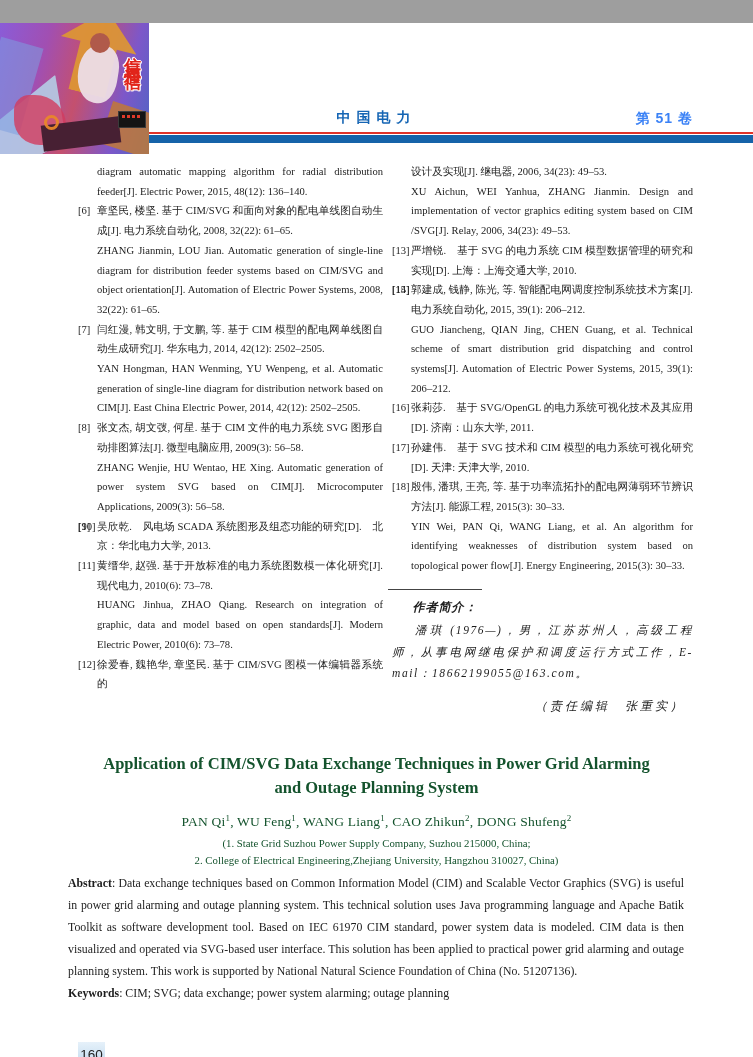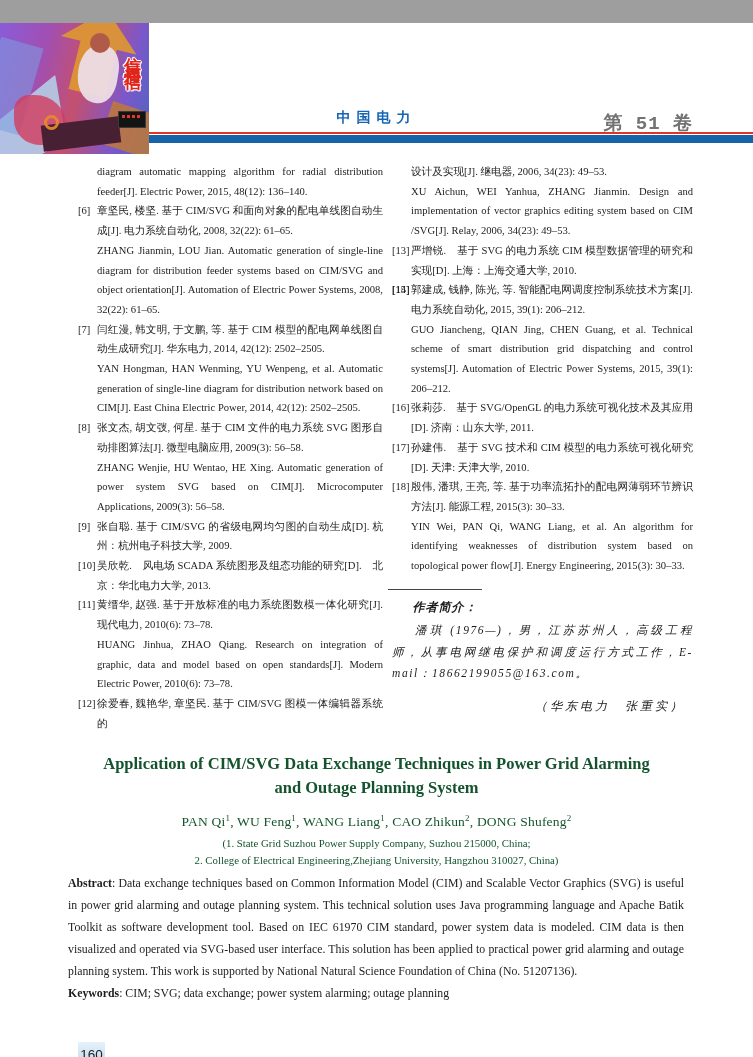--- a/index.html
+++ b/index.html
@@ -47,23 +47,23 @@
   }
   .journal-title {
     position: absolute; left: 0; right: 0; top: 86px;
     text-align: center;
     font-family: "Liberation Sans", "DejaVu Sans", sans-serif;
     font-size: 14px; font-weight: bold; letter-spacing: 6px;
     color: #1565b4;
   }
   .volume {
     position: absolute; right: 60px; top: 87px;
-    font-family: Liberation Mono, monospace;
-    font-size: 19px; font-weight: bold; letter-spacing: 1px;
-    color: #737373;
+    font-family: Liberation Sans, sans-serif;
+    font-size: 14px; font-weight: bold; letter-spacing: 1px;
+    color: #3b82f6;
   }
   .rule-red  { position: absolute; left: 149px; right: 0; top: 109px; height: 2px; background: #e23328; }
   .rule-blue { position: absolute; left: 149px; right: 0; top: 112px; height: 8px; background: #1563a9; }
 
   
   .refs {
     position: absolute; left: 78px; top: 139px; width: 615px;
     display: flex; gap: 9px;
     font-size: 10.6px; line-height: 19.7px;
   }
@@ -133,41 +133,41 @@
   <div class="rule-blue"></div>
 
   <div class="refs">
     <div class="col-left" id="refs-left">
         <div class="ref">
           <div>diagram automatic mapping algorithm for radial distribution feeder[J]. Electric Power, 2015, 48(12): 136–140.</div>
         </div>
         <div class="ref"><span class="num">[6]</span><span>章坚民, 楼坚. 基于 CIM/SVG 和面向对象的配电单线图自动生成[J]. 电力系统自动化, 2008, 32(22): 61–65.</span><div>ZHANG Jianmin, LOU Jian. Automatic generation of single-line diagram for distribution feeder systems based on CIM/SVG and object orientation[J]. Automation of Electric Power Systems, 2008, 32(22): 61–65.</div></div>
         <div class="ref"><span class="num">[7]</span><span>闫红漫, 韩文明, 于文鹏, 等. 基于 CIM 模型的配电网单线图自动生成研究[J]. 华东电力, 2014, 42(12): 2502–2505.</span><div>YAN Hongman, HAN Wenming, YU Wenpeng, et al. Automatic generation of single-line diagram for distribution network based on CIM[J]. East China Electric Power, 2014, 42(12): 2502–2505.</div></div>
         <div class="ref"><span class="num">[8]</span><span>张文杰, 胡文弢, 何星. 基于 CIM 文件的电力系统 SVG 图形自动排图算法[J]. 微型电脑应用, 2009(3): 56–58.</span><div>ZHANG Wenjie, HU Wentao, HE Xing. Automatic generation of power system SVG based on CIM[J]. Microcomputer Applications, 2009(3): 56–58.</div></div>
-        <div class="ref"><span class="num">[9]</span><span>张自聪. 基于 CIM/SVG 的省级电网均匀图的自动生成[D]. 杭州：杭州电子科技大学, 2009.</span></div>
+        <div class="ref"><span class="num">[9]</span></div>
         <div class="ref"><span class="num">[10]</span><span>吴欣乾.　风电场 SCADA 系统图形及组态功能的研究[D].　北京：华北电力大学, 2013.</span></div>
         <div class="ref"><span class="num">[11]</span><span>黄缙华, 赵强. 基于开放标准的电力系统图数模一体化研究[J]. 现代电力, 2010(6): 73–78.</span><div>HUANG Jinhua, ZHAO Qiang. Research on integration of graphic, data and model based on open standards[J]. Modern Electric Power, 2010(6): 73–78.</div></div>
         <div class="ref"><span class="num">[12]</span><span>徐爱春, 魏艳华, 章坚民. 基于 CIM/SVG 图模一体编辑器系统的</span></div>
       </div>
     <div class="col-right">
       <div id="refs-right">
           <div class="ref"><span>设计及实现[J]. 继电器, 2006, 34(23): 49–53.</span><div>XU Aichun, WEI Yanhua, ZHANG Jianmin. Design and implementation of vector graphics editing system based on CIM /SVG[J]. Relay, 2006, 34(23): 49–53.</div></div>
           <div class="ref"><span class="num">[13]</span><span>严增锐.　基于 SVG 的电力系统 CIM 模型数据管理的研究和实现[D]. 上海：上海交通大学, 2010.</span></div>
           <div class="ref"><span class="num">[14]</span></div>
           <div class="ref"><span class="num">[15]</span><span>郭建成, 钱静, 陈光, 等. 智能配电网调度控制系统技术方案[J]. 电力系统自动化, 2015, 39(1): 206–212.</span><div>GUO Jiancheng, QIAN Jing, CHEN Guang, et al. Technical scheme of smart distribution grid dispatching and control systems[J]. Automation of Electric Power Systems, 2015, 39(1): 206–212.</div></div>
           <div class="ref"><span class="num">[16]</span><span>张莉莎.　基于 SVG/OpenGL 的电力系统可视化技术及其应用[D]. 济南：山东大学, 2011.</span></div>
           <div class="ref"><span class="num">[17]</span><span>孙建伟.　基于 SVG 技术和 CIM 模型的电力系统可视化研究[D]. 天津: 天津大学, 2010.</span></div>
           <div class="ref"><span class="num">[18]</span><span>殷伟, 潘琪, 王亮, 等. 基于功率流拓扑的配电网薄弱环节辨识方法[J]. 能源工程, 2015(3): 30–33.</span><div>YIN Wei, PAN Qi, WANG Liang, et al. An algorithm for identifying weaknesses of distribution system based on topological power flow[J]. Energy Engineering, 2015(3): 30–33.</div></div>
         </div>
 
       <div class="bio">
         <div class="bio-rule"></div>
         <div class="bio-heading">作者简介：</div>
         <div class="bio-text">潘琪 (1976—)，男，江苏苏州人，高级工程师，从事电网继电保护和调度运行方式工作，E-mail：18662199055@163.com。</div>
-        <div class="editor-note">（华东电力　张重实）</div>
+        <div class="editor-note">（责任编辑　张重实）</div>
       </div>
     </div>
   </div>
 
   <div class="eng">
     <div class="eng-title">
       <div>Application of CIM/SVG Data Exchange Techniques in Power Grid Alarming</div>
       <div>and Outage Planning System</div>
     </div>
     <div class="authors" id="authors-line"><span>PAN Qi<sup>1</sup></span>, <span>WU Feng<sup>1</sup></span>, <span>WANG Liang<sup>1</sup></span>, <span>CAO Zhikun<sup>2</sup></span>, <span>DONG Shufeng<sup>2</sup></span></div>

